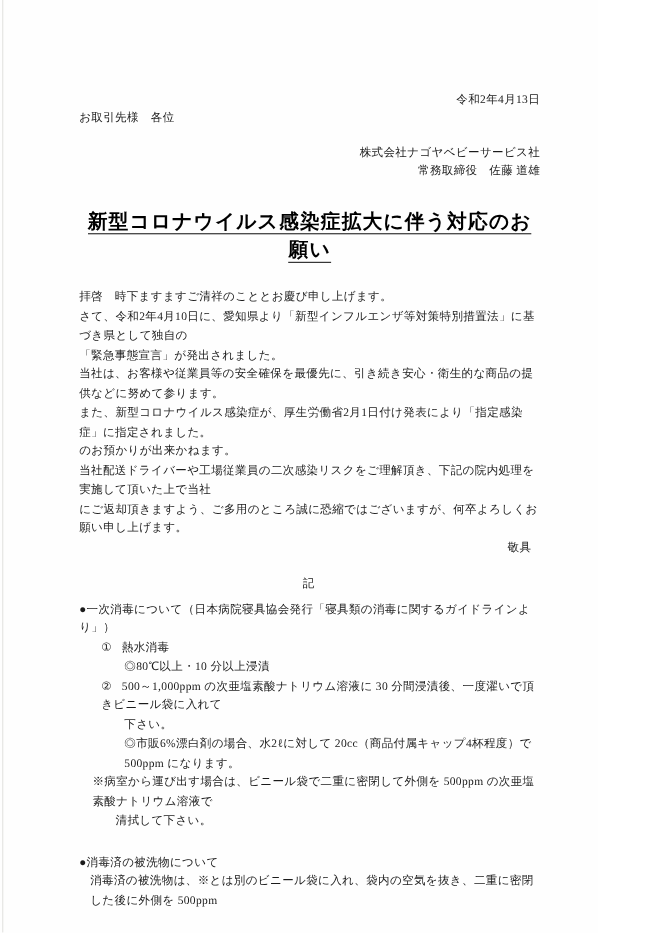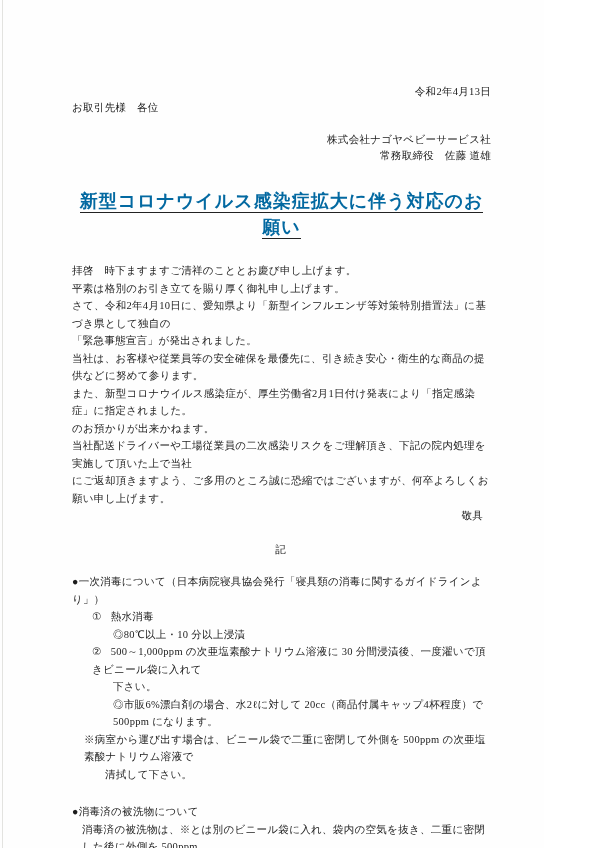--- a/index.html
+++ b/index.html
@@ -29,38 +29,38 @@
   .right  { text-align: right; }
   .center { text-align: center; }
   .sender-company { margin-top: 16px; }
   .letter-title {
     margin: 24px 0 0 0;
     font-size: 18px;
     line-height: 26px;
     font-weight: bold;
     text-align: center;
     letter-spacing: 1px;
-    color: #0369a1;
+    color: #000000;
   }
   .letter-title .u {
     border-bottom: 1.5px solid #222;
     padding-bottom: 1px;
   }
   .body-block {
     margin-top: 22px;
     line-height: 17.5px;
   }
   .closing-keigu { padding-right: 8px; line-height: 17.5px; }
   .record-marker {
     margin-top: 16px;
     letter-spacing: 2px;
     line-height: 17.5px;
   }
   .section { line-height: 17.5px; }
-  .section-primary { margin-top: 15px; }
+  .section-primary { margin-top: 5px; }
   .section-disinfected { margin-top: 20px; }
   .indent1 { padding-left: 10px; }
   .item-row { padding-left: 20px; }
   .item-num { margin-right: 9px; }
   .sub-row  { padding-left: 41px; font-family: Liberation Serif, serif; }
   .note-row { padding-left: 12px; }
   .note-cont { padding-left: 33px; }
 </style>
 </head>
 <body>
@@ -74,21 +74,20 @@
 
     <div>お取引先様　各位</div>
 
     <div class="right sender-company">株式会社ナゴヤベビーサービス社</div>
     <div class="right">常務取締役　佐藤 道雄</div>
 
     <h1 class="letter-title"><span class="u">新型コロナウイルス感染症拡大に伴う対応のお願い</span></h1>
 
     <div class="body-block">
       <div>拝啓　時下ますますご清祥のこととお慶び申し上げます。</div>
-      <div>平素は格別のお引き立てを賜り厚く御礼申し上げます。</div>
       <div>さて、令和2年4月10日に、愛知県より「新型インフルエンザ等対策特別措置法」に基づき県として独自の</div>
       <div>「緊急事態宣言」が発出されました。</div>
       <div>当社は、お客様や従業員等の安全確保を最優先に、引き続き安心・衛生的な商品の提供などに努めて参ります。</div>
       <div>また、新型コロナウイルス感染症が、厚生労働省2月1日付け発表により「指定感染症」に指定されました。</div>
       <div>のお預かりが出来かねます。</div>
       <div>当社配送ドライバーや工場従業員の二次感染リスクをご理解頂き、下記の院内処理を実施して頂いた上で当社</div>
       <div>にご返却頂きますよう、ご多用のところ誠に恐縮ではございますが、何卒よろしくお願い申し上げます。</div>
     </div>
 
     <div class="right closing-keigu">敬具</div>

